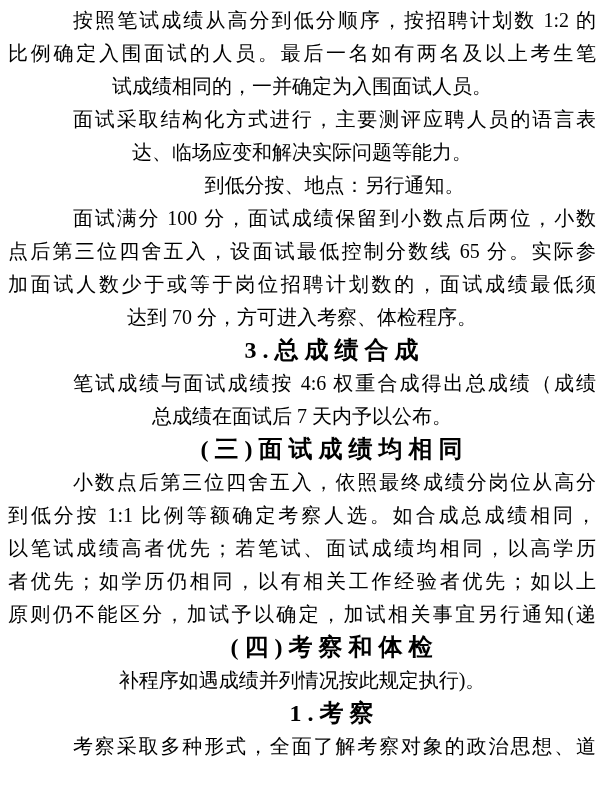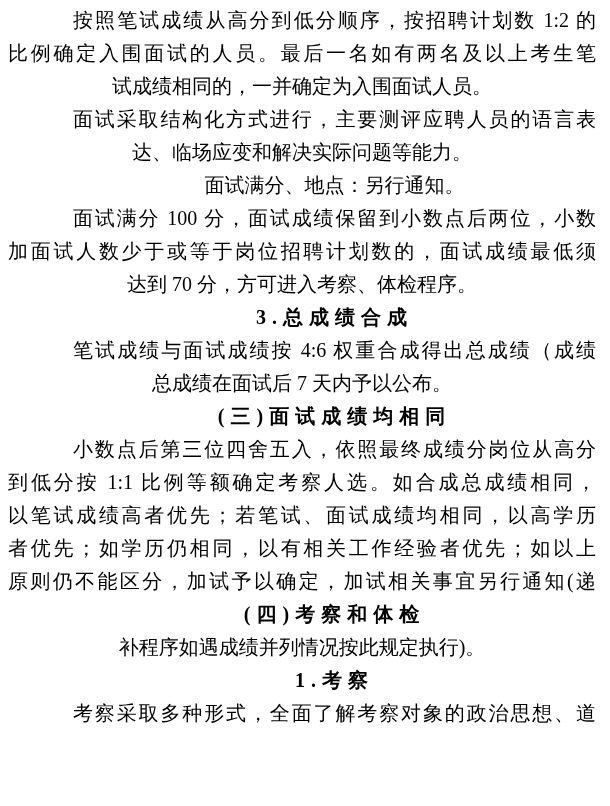--- a/index.html
+++ b/index.html
@@ -34,36 +34,37 @@
   .doc-line.justify {
     text-align: justify;
     text-align-last: justify;
     text-justify: inter-character;
   }
   .doc-line.indent {
     padding-left: 65px;
   }
   .doc-line.bold {
     font-weight: bold;
-    font-size: 20px;
+    font-size: 24px;
     letter-spacing: 6px;
   }
 </style>
 </head>
 <body>
 
 <div class="page">
   <div id="doc-lines">
       <div class="doc-line justify indent">按照笔试成绩从高分到低分顺序，按招聘计划数 1:2 的</div>
       <div class="doc-line justify">比例确定入围面试的人员。最后一名如有两名及以上考生笔</div>
       <div class="doc-line">试成绩相同的，一并确定为入围面试人员。</div>
       <div class="doc-line justify indent">面试采取结构化方式进行，主要测评应聘人员的语言表</div>
       <div class="doc-line">达、临场应变和解决实际问题等能力。</div>
-      <div class="doc-line indent">面试满分、地点：另行通知。</div>
+      <div class="doc-line indent">到低分按、地点：另行通知。</div>
       <div class="doc-line justify indent">面试满分 100 分，面试成绩保留到小数点后两位，小数</div>
+      <div class="doc-line justify">点后第三位四舍五入，设面试最低控制分数线 65 分。实际参</div>
       <div class="doc-line justify">加面试人数少于或等于岗位招聘计划数的，面试成绩最低须</div>
       <div class="doc-line">达到 70 分，方可进入考察、体检程序。</div>
       <div class="doc-line indent bold">3.总成绩合成</div>
       <div class="doc-line justify indent">笔试成绩与面试成绩按 4:6 权重合成得出总成绩（成绩</div>
       <div class="doc-line">总成绩在面试后 7 天内予以公布。</div>
       <div class="doc-line indent bold">(三)面试成绩均相同</div>
       <div class="doc-line justify indent">小数点后第三位四舍五入，依照最终成绩分岗位从高分</div>
       <div class="doc-line justify">到低分按 1:1 比例等额确定考察人选。如合成总成绩相同，</div>
       <div class="doc-line justify">以笔试成绩高者优先；若笔试、面试成绩均相同，以高学历</div>
       <div class="doc-line justify">者优先；如学历仍相同，以有相关工作经验者优先；如以上</div>

